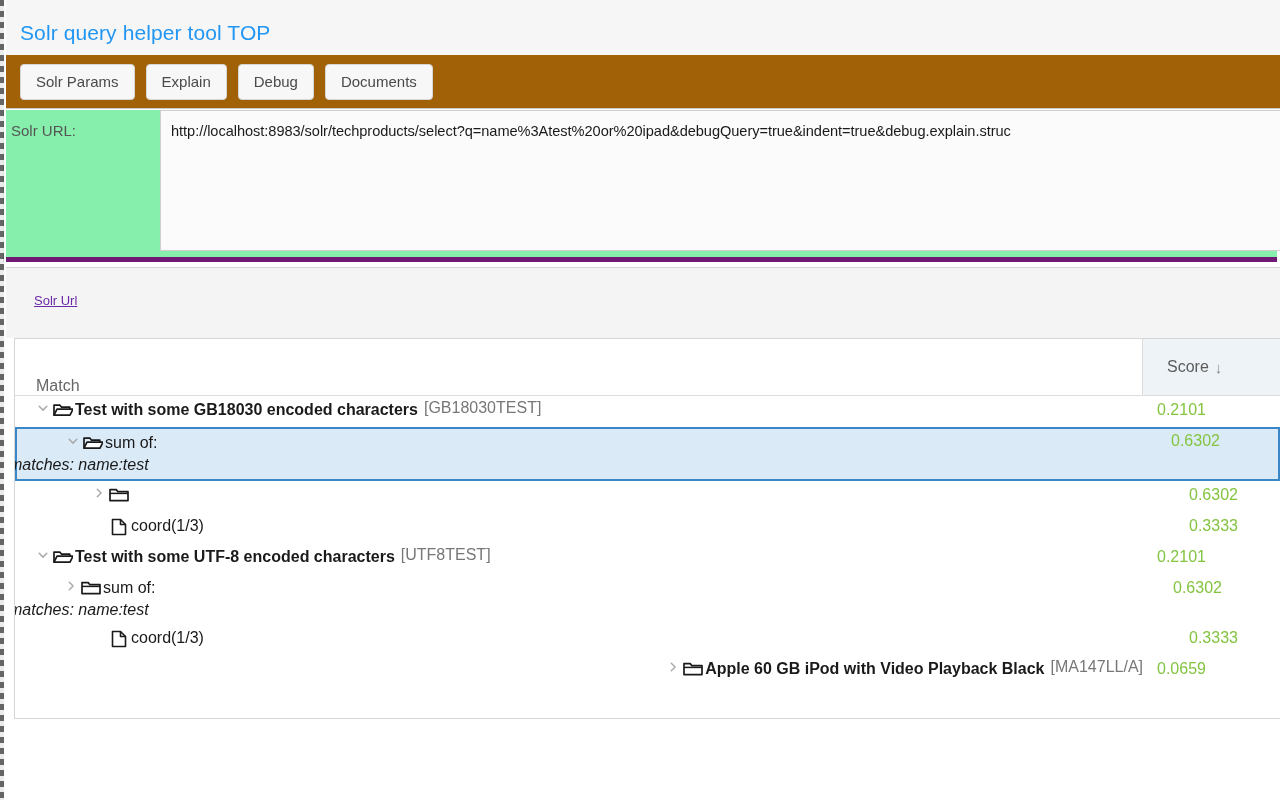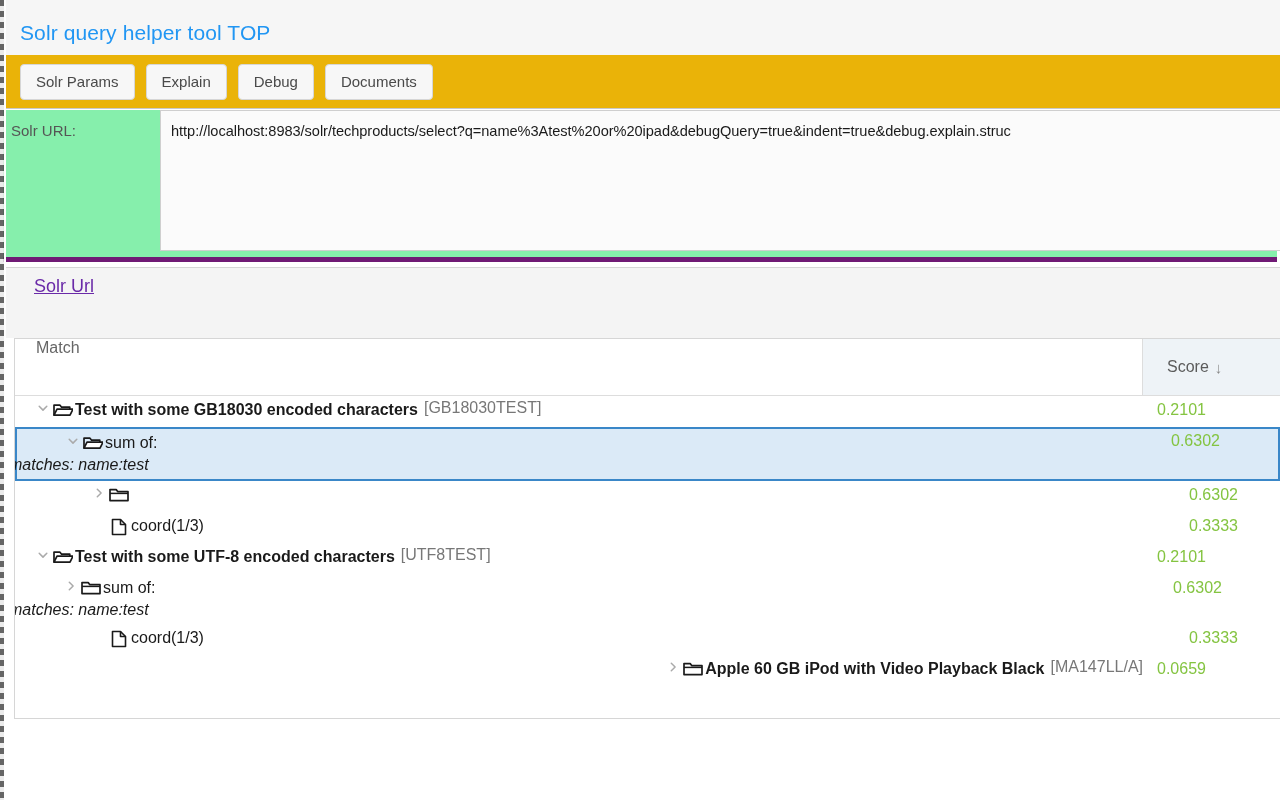--- a/index.html
+++ b/index.html
@@ -43,21 +43,21 @@
     font-size: 21px;
     color: #2196f3;
     letter-spacing: .1px;
     white-space: nowrap;
   }
 
   
   .tabbar {
     position: absolute; left: 6px; top: 55px;
     width: 1274px; height: 54px;
-    background: #eab308;
+    background: #a16207;
     border-bottom: 1px solid #c9c9c9;
     display: flex; align-items: center;
     padding-left: 14px;
     gap: 11px;
   }
   .tab-btn {
     height: 36px;
     padding: 0 15px;
     font-size: 15px;
     color: #4a4a4a;
@@ -98,22 +98,22 @@
   }
 
   
   .link-panel {
     position: absolute; left: 6px; top: 267px;
     width: 1274px; height: 71px;
     background: #f4f4f4;
     border-top: 1px solid #d6d6d6;
   }
   .solr-url-link {
-    position: absolute; left: 28px; top: 8px;
-    font-size: 18px;
+    position: absolute; left: 28px; top: 25px;
+    font-size: 13px;
     color: #6a2aa8;
     text-decoration: underline;
     cursor: pointer;
     white-space: nowrap;
   }
 
   
   .table-wrap {
     position: absolute; left: 14px; top: 338px;
     width: 1266px; height: 381px;
@@ -123,21 +123,21 @@
     overflow: hidden;
   }
   .thead {
     display: flex;
     height: 57px;
     border-bottom: 1px solid #dddddd;
     background: #ffffff;
   }
   .th-match {
     flex: 1 1 auto;
-    display: flex; align-items: flex-start;
+    display: flex; align-items: flex-end;
     padding-left: 21px;
     font-size: 16px;
     color: #666;
     border-right: 1px solid #dddddd;
   }
   .th-score {
     width: 137px;
     flex: 0 0 137px;
     display: flex; align-items: center; justify-content: flex-start;
     padding-left: 24px;

